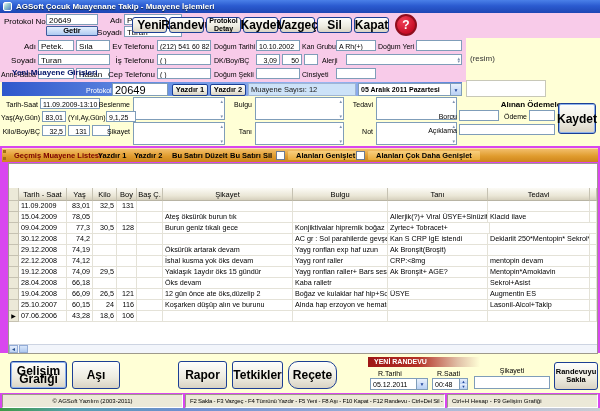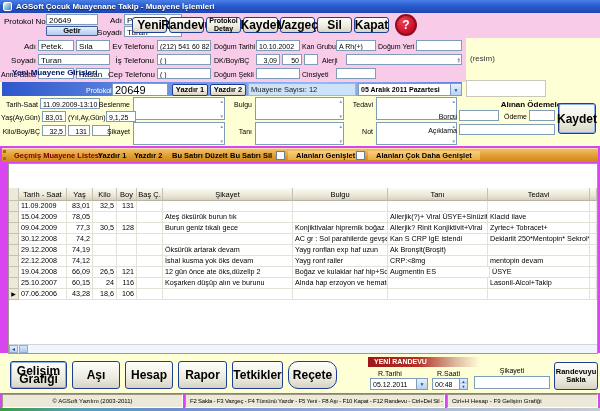--- a/index.html
+++ b/index.html
@@ -243,21 +243,20 @@
         </div>
         <div class="trow">
           <div class="tcell tind"></div>
           <div class="tcell c0">09.04.2009</div>
           <div class="tcell c1 num">77,3</div>
           <div class="tcell c2 num">30,5</div>
           <div class="tcell c3 num">128</div>
           <div class="tcell c4"></div>
           <div class="tcell c5">Burun geniz tıkalı gece</div>
           <div class="tcell c6">Konjiktivalar hipremik boğaz haf</div>
-          <div class="tcell c7">Allerjik? Rinit Konjiktivit+Viral</div>
           <div class="tcell c8">Zyrtec+ Tobracet+</div>
           <div class="tcell cx"></div>
         </div>
         <div class="trow">
           <div class="tcell tind"></div>
           <div class="tcell c0">30.12.2008</div>
           <div class="tcell c1 num">74,2</div>
           <div class="tcell c2 num"></div>
           <div class="tcell c3 num"></div>
           <div class="tcell c4"></div>
@@ -288,29 +287,55 @@
           <div class="tcell c3 num"></div>
           <div class="tcell c4"></div>
           <div class="tcell c5">İshal kusma yok öks devam</div>
           <div class="tcell c6">Yayg ronf raller</div>
           <div class="tcell c7">CRP:&lt;8mg</div>
           <div class="tcell c8">mentopin devam</div>
           <div class="tcell cx"></div>
         </div>
         <div class="trow">
           <div class="tcell tind"></div>
+          <div class="tcell c0">19.12.2008</div>
+          <div class="tcell c1 num">74,09</div>
+          <div class="tcell c2 num">29,5</div>
+          <div class="tcell c3 num"></div>
+          <div class="tcell c4"></div>
+          <div class="tcell c5">Yaklaşık 1aydır öks 15 gündür</div>
+          <div class="tcell c6">Yayg ronflan raller+ Bars sesi</div>
+          <div class="tcell c7">Ak Bronşit+ AGE?</div>
+          <div class="tcell c8">Mentopin*Amoklavin</div>
+          <div class="tcell cx"></div>
+        </div>
+        <div class="trow">
+          <div class="tcell tind"></div>
+          <div class="tcell c0">28.04.2008</div>
+          <div class="tcell c1 num">66,18</div>
+          <div class="tcell c2 num"></div>
+          <div class="tcell c3 num"></div>
+          <div class="tcell c4"></div>
+          <div class="tcell c5">Öks devam</div>
+          <div class="tcell c6">Kaba ralletr</div>
+          <div class="tcell c7"></div>
+          <div class="tcell c8">Sekrol+Asist</div>
+          <div class="tcell cx"></div>
+        </div>
+        <div class="trow">
+          <div class="tcell tind"></div>
           <div class="tcell c0">19.04.2008</div>
           <div class="tcell c1 num">66,09</div>
           <div class="tcell c2 num">26,5</div>
           <div class="tcell c3 num">121</div>
           <div class="tcell c4"></div>
           <div class="tcell c5">12 gün önce ate öks,düzelip 2</div>
           <div class="tcell c6">Boğaz ve kulaklar haf hip+Sol</div>
+          <div class="tcell c7">ÜSYE</div>
           <div class="tcell c8">Augmentin ES</div>
-          <div class="tcell c7">ÜSYE</div>
           <div class="tcell cx"></div>
         </div>
         <div class="trow">
           <div class="tcell tind"></div>
           <div class="tcell c0">25.10.2007</div>
           <div class="tcell c1 num">60,15</div>
           <div class="tcell c2 num">24</div>
           <div class="tcell c3 num">116</div>
           <div class="tcell c4"></div>
           <div class="tcell c5">Koşarken düşüp alın ve burunu</div>
@@ -334,21 +359,20 @@
         </div>
       </div>
     <div id="hscroll">
       <div class="sbtn">◄</div>
       <div class="sthumb"></div>
     </div>
   </div>
 
   <div class="btn focus" style="left:10px;top:361px;width:57px;height:28px;white-space:normal;padding:0 6px;">Gelişim Grafiği</div>
   <div class="btn" style="left:72px;top:361px;width:48px;height:28px;">Aşı</div>
-  <div class="btn" style="left:125px;top:361px;width:48px;height:28px;">Hesap</div>
   <div class="btn" style="left:178px;top:361px;width:49px;height:28px;">Rapor</div>
   <div class="btn" style="left:232px;top:361px;width:51px;height:28px;">Tetkikler</div>
   <div class="btn" style="left:288px;top:361px;width:49px;height:28px;border-radius:10px;">Reçete</div>
 
   <div id="rvbar">YENİ RANDEVU</div>
   <div class="lbl" style="left:378px;top:369px;font-size:7px;">R.Tarihi</div>
   <div class="combo" style="left:370px;top:378px;width:58px;height:12px;">
     <div class="cval" style="font-weight:normal;">05.12.2011</div>
     <div class="carr">▼</div>
   </div>

